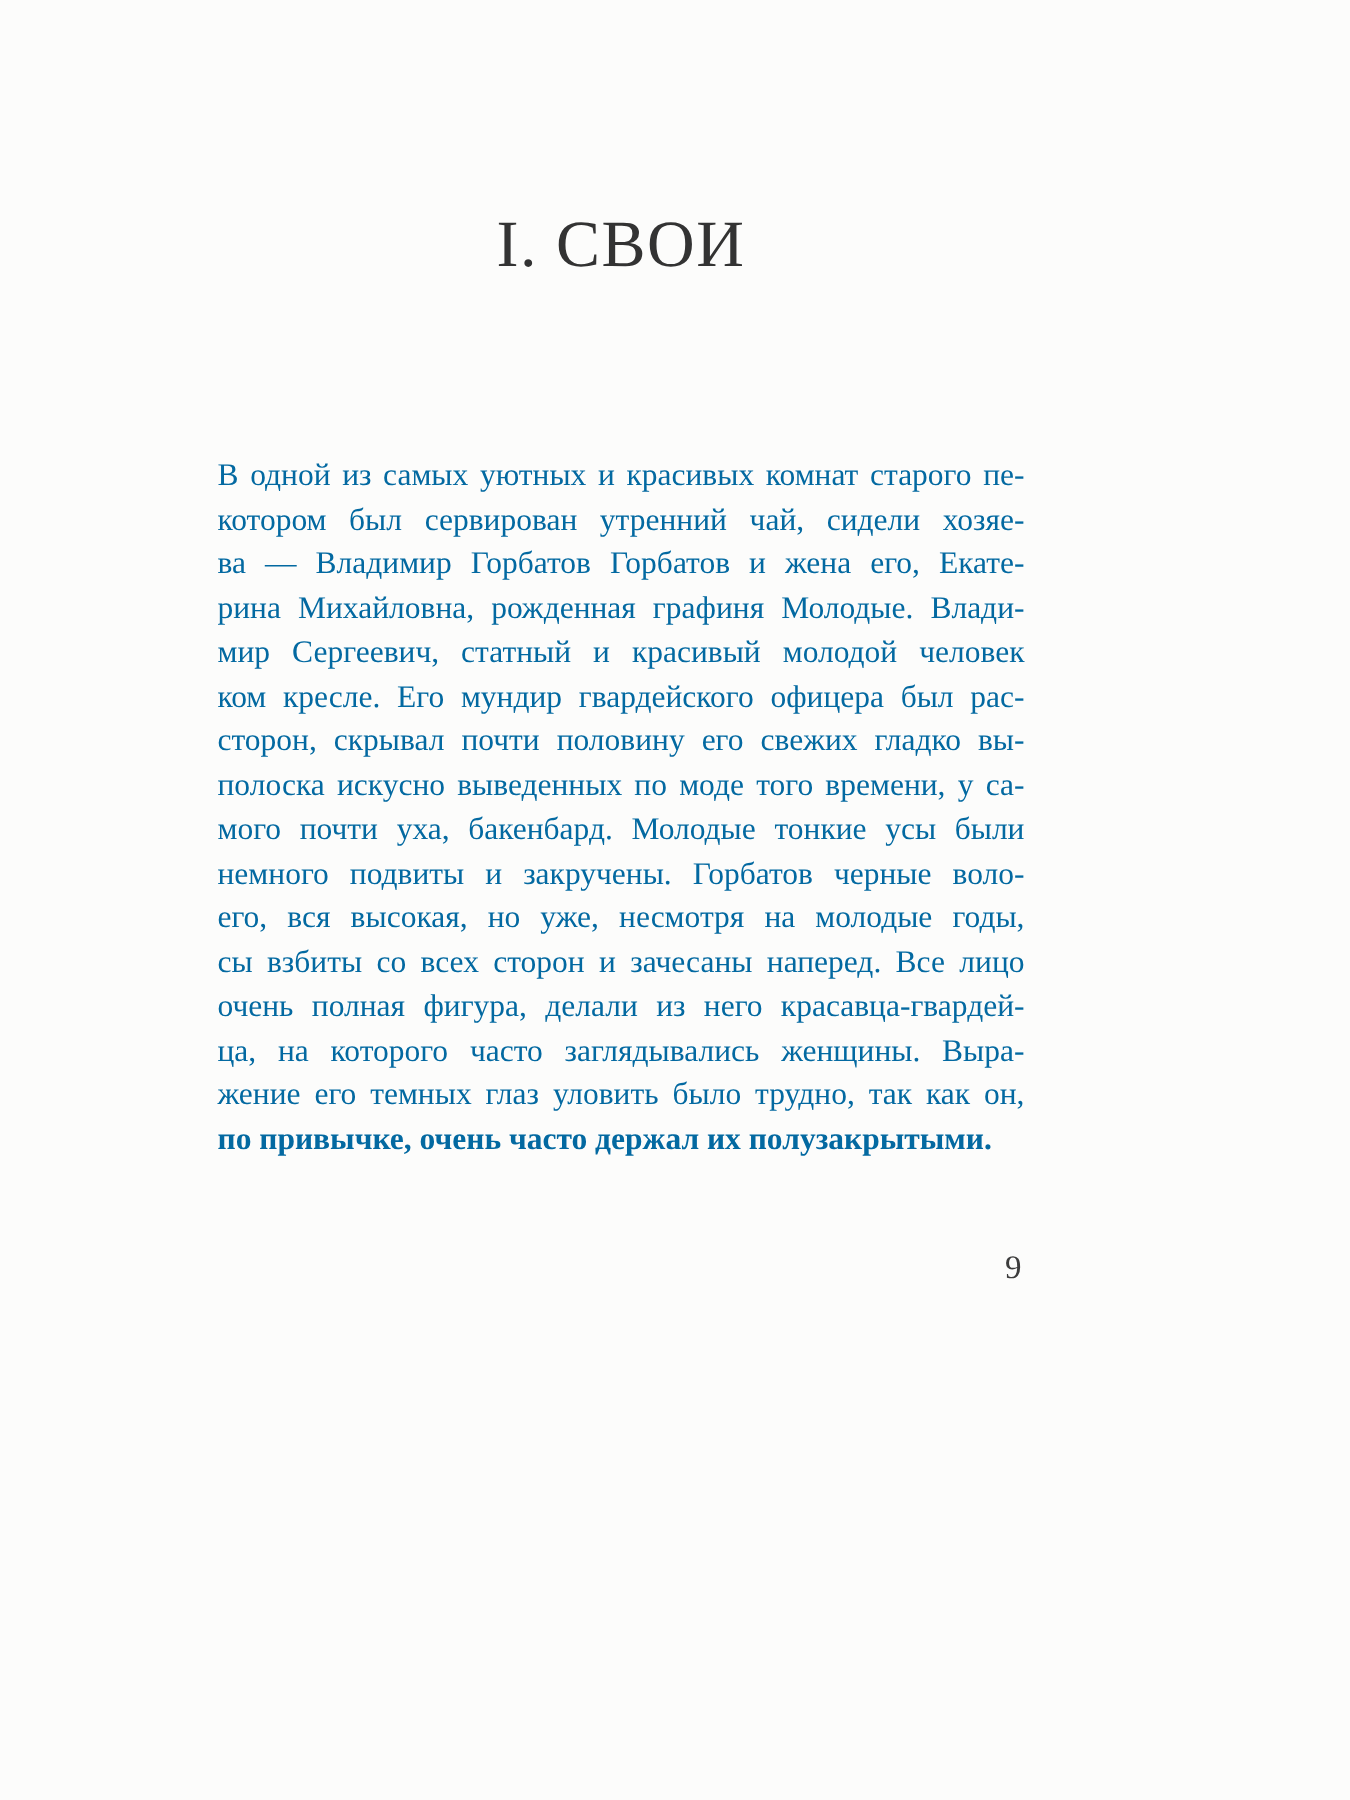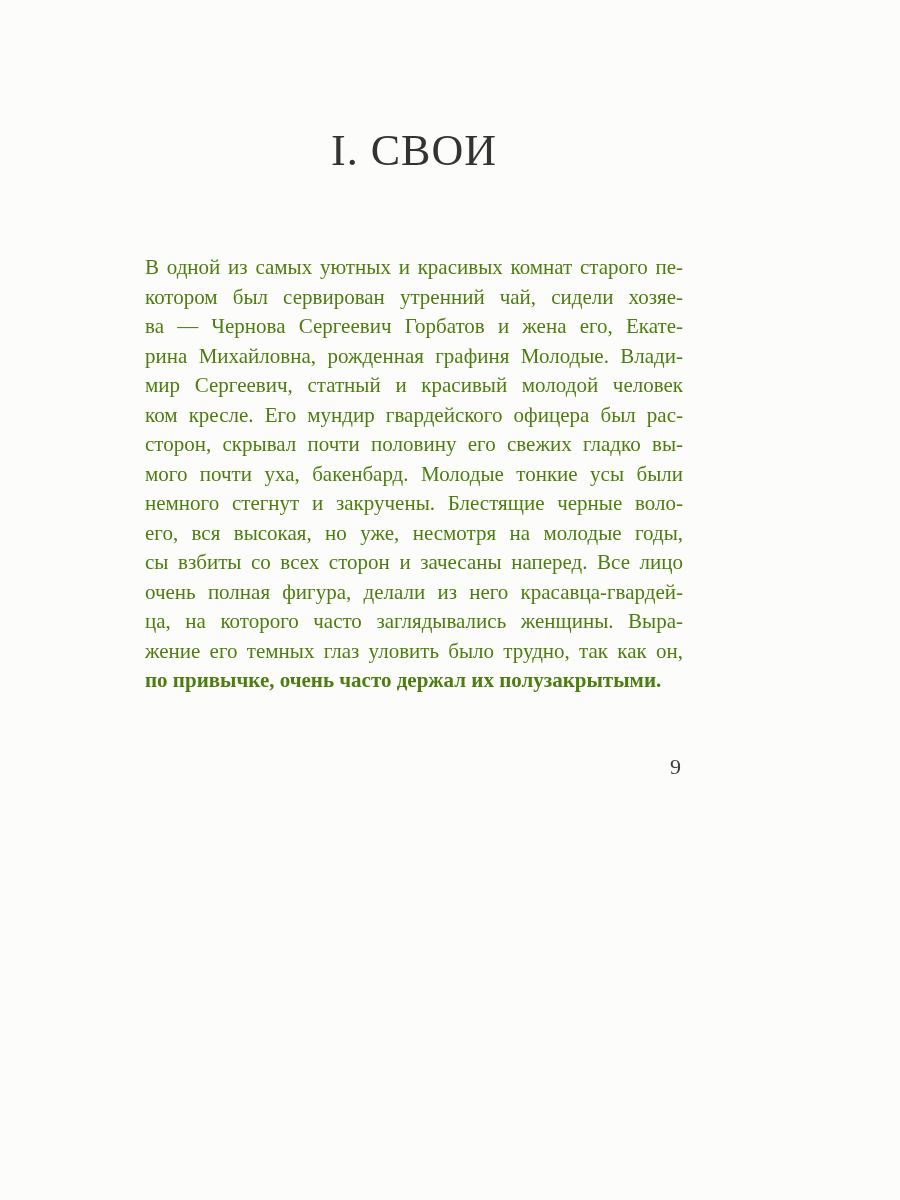--- a/index.html
+++ b/index.html
@@ -13,38 +13,38 @@
     height: 1200px;
     margin: 0 auto;
     background: #fcfcfb;
     overflow: hidden;
     font-family: "Liberation Serif", "DejaVu Serif", serif;
     color: #3c3c3c;
   }
   .content {
     position: absolute;
     left: 145px;
-    top: 1px;
+    top: 13px;
     width: 538px;
   }
   .chapter-title {
     margin: 0;
     margin-top: 128px;
     font-size: 44px;
     font-weight: 400;
     letter-spacing: 1px;
     text-align: center;
     color: #333333;
     line-height: 1;
   }
   .body-text {
-    margin-top: 80px;
+    margin-top: 117px;
     font-size: 21px;
     line-height: 29.5px;
-    color: #4d7c0f;
+    color: #0369a1;
   }
   .text-line {
     text-align: justify;
     text-align-last: justify;
     white-space: nowrap;
     height: 29.5px;
   }
   .text-line.last {
     text-align-last: left;
     font-weight: bold;
@@ -59,27 +59,28 @@
 </style>
 </head>
 <body>
 
 <div class="page">
   <div class="content">
     <h1 class="chapter-title">I. СВОИ</h1>
     <div class="body-text">
         <div class="text-line">В одной из самых уютных и красивых комнат старого пе-</div>
         <div class="text-line">котором был сервирован утренний чай, сидели хозяе-</div>
-        <div class="text-line">ва — Чернова Сергеевич Горбатов и жена его, Екате-</div>
+        <div class="text-line">ва — Владимир Горбатов Горбатов и жена его, Екате-</div>
         <div class="text-line">рина Михайловна, рожденная графиня Молодые. Влади-</div>
         <div class="text-line">мир Сергеевич, статный и красивый молодой человек</div>
         <div class="text-line">ком кресле. Его мундир гвардейского офицера был рас-</div>
         <div class="text-line">сторон, скрывал почти половину его свежих гладко вы-</div>
+        <div class="text-line">полоска искусно выведенных по моде того времени, у са-</div>
         <div class="text-line">мого почти уха, бакенбард. Молодые тонкие усы были</div>
-        <div class="text-line">немного стегнут и закручены. Блестящие черные воло-</div>
+        <div class="text-line">немного подвиты и закручены. Горбатов черные воло-</div>
         <div class="text-line">его, вся высокая, но уже, несмотря на молодые годы,</div>
         <div class="text-line">сы взбиты со всех сторон и зачесаны наперед. Все лицо</div>
         <div class="text-line">очень полная фигура, делали из него красавца-гвардей-</div>
         <div class="text-line">ца, на которого часто заглядывались женщины. Выра-</div>
         <div class="text-line">жение его темных глаз уловить было трудно, так как он,</div>
         <div class="text-line last">по привычке, очень часто держал их полузакрытыми.</div>
       </div>
     <div class="page-number">9</div>
   </div>
 </div>

